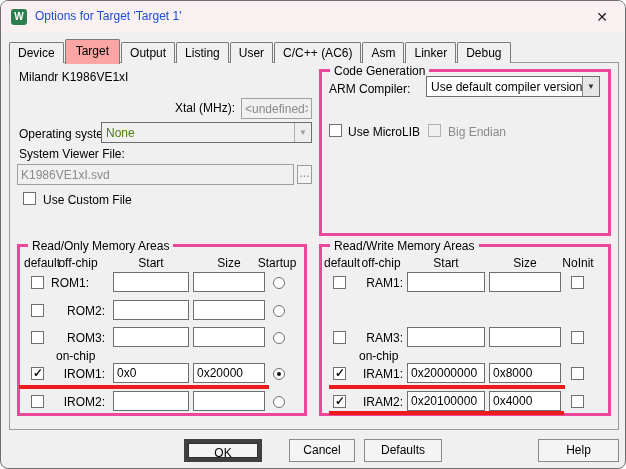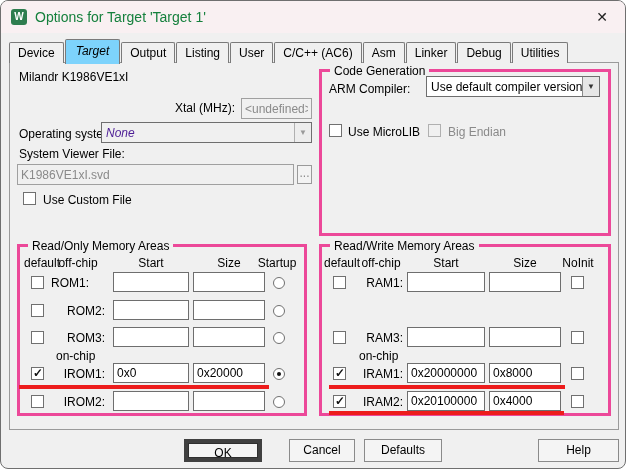--- a/index.html
+++ b/index.html
@@ -3,43 +3,43 @@
 <meta charset="utf-8">
 <style>
   html,body{margin:0;padding:0;background:#ffffff;font-family:"Liberation Sans",sans-serif;}
   *{box-sizing:border-box;}
   .dlg{position:relative;width:626px;height:469px;background:#f0f0f0;border:1px solid #6f6f6f;
        border-radius:8px;overflow:hidden;font-size:12px;color:#000;}
   
   .titlebar{position:absolute;left:0;top:0;width:100%;height:32px;background:#f9f0f2;}
   .appicon{position:absolute;left:10px;top:8px;width:16px;height:16px;border-radius:3px;
            background:#2e7d4f;color:#fff;font-weight:bold;font-size:10px;line-height:16px;text-align:center;}
-  .title{position:absolute;left:34px;top:8px;font-size:14px;color:#15803d;white-space:nowrap;}
+  .title{position:absolute;left:34px;top:8px;font-size:12px;color:#1d4ed8;white-space:nowrap;}
   .close{position:absolute;right:14px;top:7px;width:18px;height:18px;font-size:14px;line-height:18px;
          text-align:center;color:#222;cursor:default;}
   
   .tabbar{position:absolute;left:8px;top:37px;height:25px;display:flex;align-items:flex-end;z-index:3;}
   .tab{height:21px;line-height:20px;padding:0 8px;background:#f0f0f0;border:1px solid #7a7a7a;
        border-bottom:none;border-radius:2px 2px 0 0;margin-right:1px;white-space:nowrap;}
   .tab.active{height:25px;line-height:23px;padding:0 10px;position:relative;z-index:4;
-              margin-bottom:-1px;background:#7dd3fc;font-style:italic;}
+              margin-bottom:-1px;background:#fca5a5;}
   .panel{position:absolute;left:8px;top:61px;width:610px;height:368px;border:1px solid #9a9a9a;
          background:#f0f0f0;z-index:1;}
   .lbl{position:absolute;white-space:nowrap;z-index:2;}
   .dim{color:#8a8a8a;}
   
   .field{position:absolute;border:1px solid #6e6e6e;background:#fff;color:#000;font-family:"Liberation Sans",sans-serif;
          font-size:12px;padding:1px 3px;z-index:2;}
   .field.disabled{background:#f0f0f0;color:#8a8a8a;border-color:#a0a0a0;}
   .combo{position:absolute;border:1px solid #6e6e6e;background:#fff;z-index:2;display:flex;align-items:center;}
   .combo .txt{flex:1;padding:0 4px;white-space:nowrap;overflow:hidden;}
   .combo .arrowbtn{width:17px;align-self:stretch;border-left:1px solid #8a8a8a;background:#e6e6e6;
                    display:flex;align-items:center;justify-content:center;font-size:8px;color:#333;}
   .combo.disabled{background:#f0f0f0;}
-  .combo.disabled .txt{color:#4c1d95;font-style:italic;}
+  .combo.disabled .txt{color:#4d7c0f;}
   .combo.disabled .arrowbtn{color:#9a9a9a;background:#ededed;border-left-color:#b0b0b0;}
   .btn3{position:absolute;border:1px solid #9a9a9a;background:#f3f3f3;color:#8a8a8a;text-align:center;
         line-height:15px;z-index:2;}
   
   .cb{position:absolute;width:13px;height:13px;border:1px solid #707070;background:#fff;z-index:2;}
   .cb[data-checked="true"]::after{content:"✓";position:absolute;left:1px;top:-2px;font-size:12px;font-weight:bold;color:#111;}
   .cb.disabled{border-color:#b0b0b0;background:#f0f0f0;}
   .radio{position:absolute;width:12px;height:12px;border:1px solid #707070;border-radius:50%;background:#fff;z-index:2;}
   .radio[data-on="true"]::after{content:"";position:absolute;left:3px;top:3px;width:4px;height:4px;border-radius:50%;background:#111;}
   
@@ -73,21 +73,20 @@
   <div class="tabbar">
     <div class="tab">Device</div>
     <div class="tab active">Target</div>
     <div class="tab">Output</div>
     <div class="tab">Listing</div>
     <div class="tab">User</div>
     <div class="tab">C/C++ (AC6)</div>
     <div class="tab">Asm</div>
     <div class="tab">Linker</div>
     <div class="tab">Debug</div>
-    <div class="tab">Utilities</div>
   </div>
 
   <div class="panel"></div>
 
   <div class="lbl" style="left:18px;top:69px;">Milandr K1986VE1xI</div>
 
   <div class="lbl" style="left:140px;top:100px;width:94px;text-align:right;">Xtal (MHz):</div>
   <input class="field disabled" style="left: 240px; top: 97px; width: 71px; height: 21px;" disabled="" value="&lt;undefined&gt;">
 
   <div class="lbl" style="left:18px;top:126px;">Operating system:</div>

